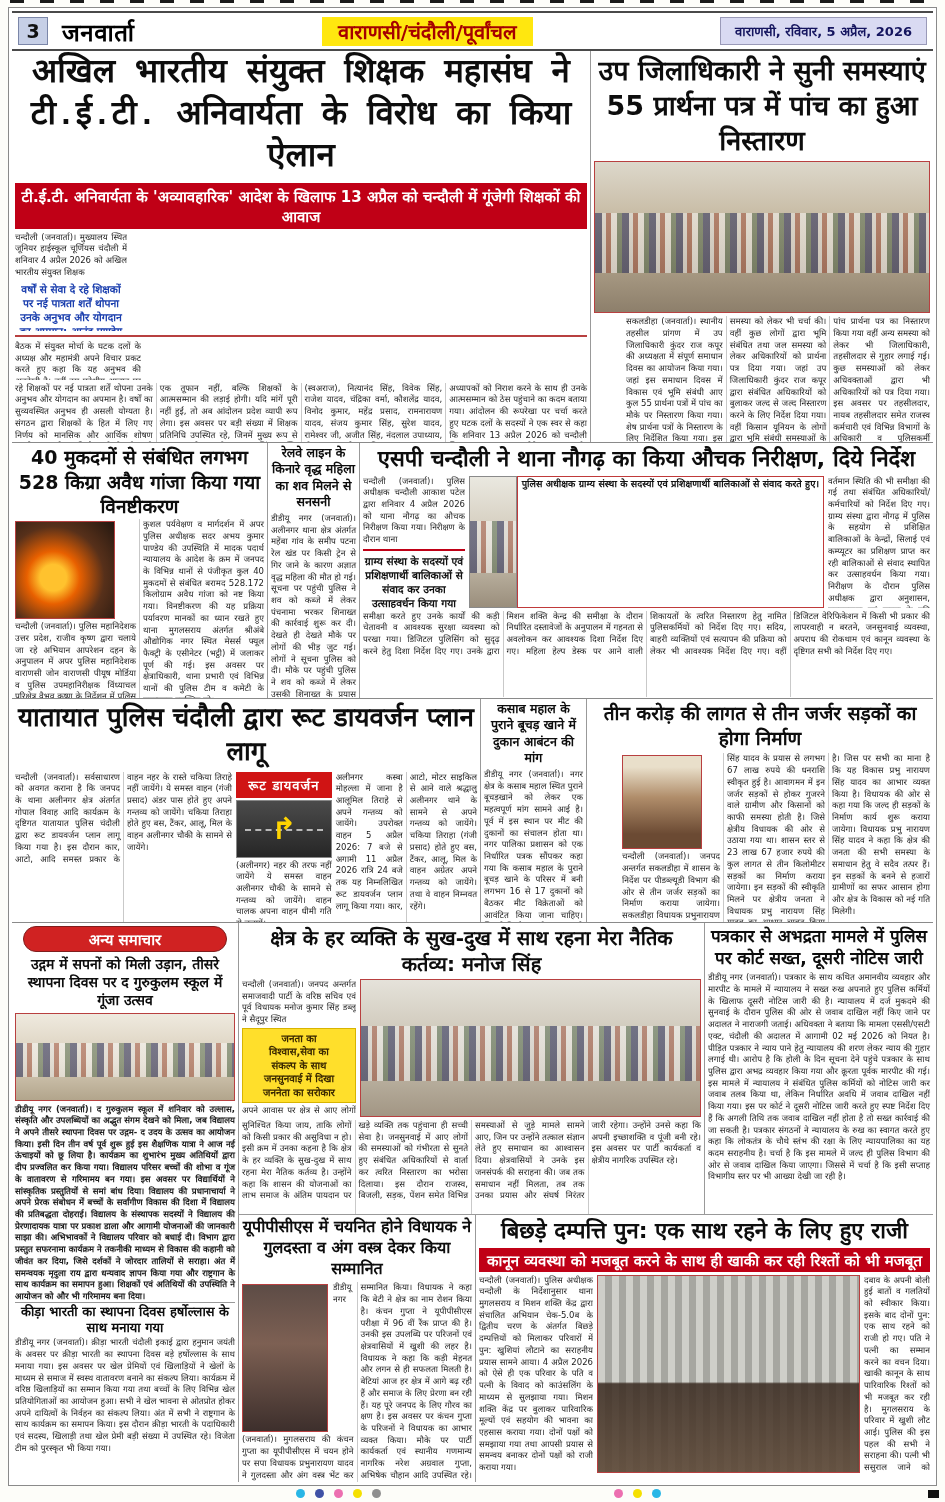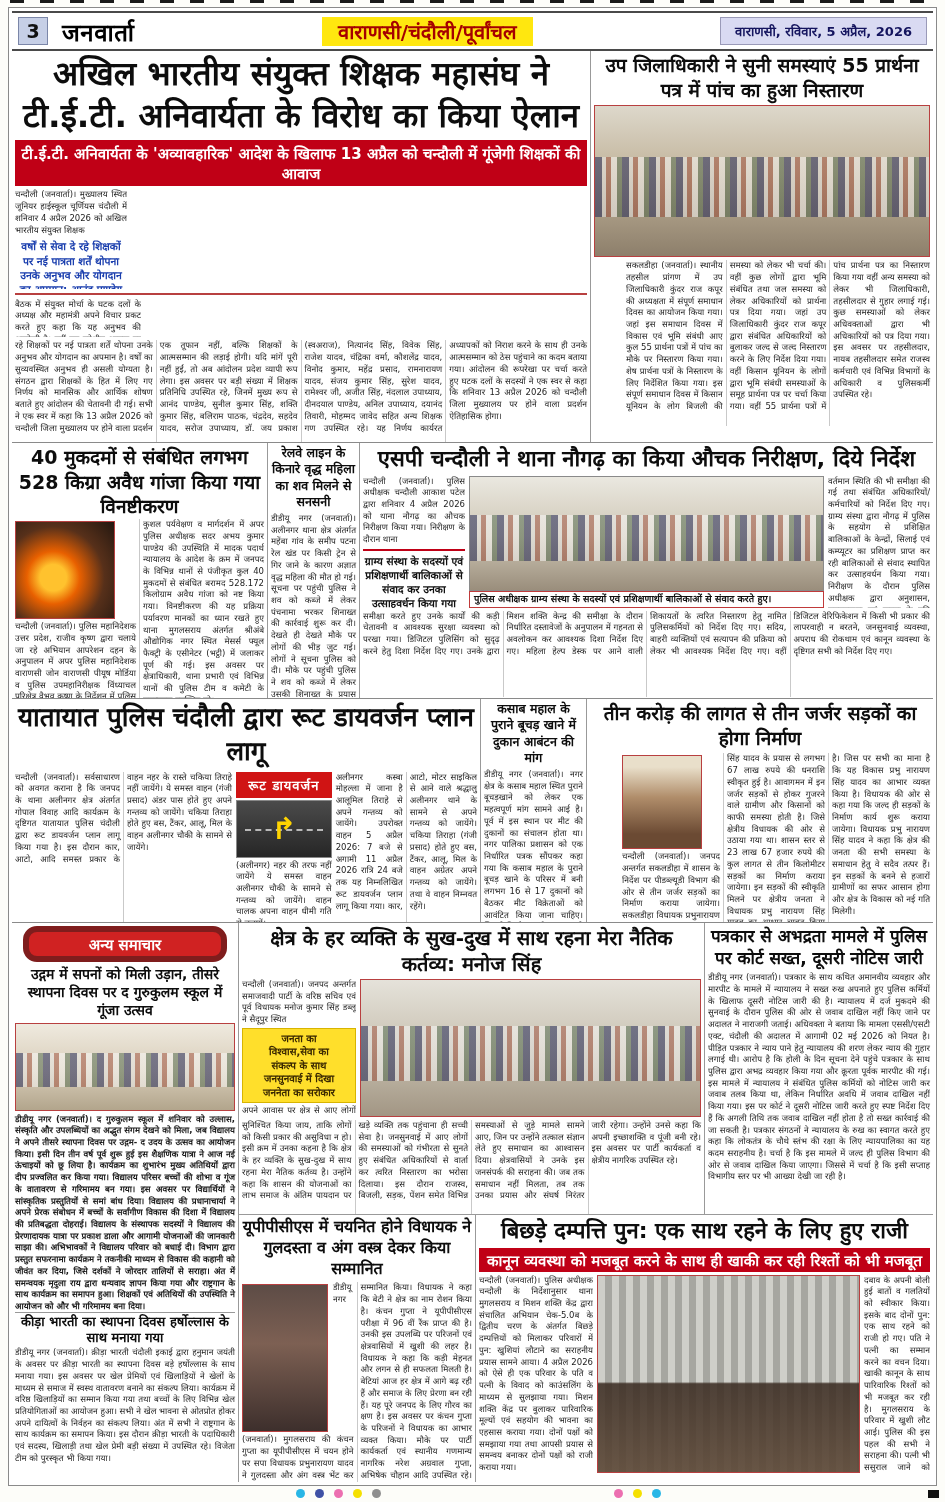--- a/index.html
+++ b/index.html
@@ -35,48 +35,48 @@
   .ph { border:1px solid #b84040; position:relative; overflow:hidden; flex:0 0 auto; }
   .crowd { position:absolute; left:0; right:0; top:34%; height:40%;
     background:repeating-linear-gradient(90deg, rgba(35,40,85,.55) 0 7px, rgba(235,235,235,.5) 7px 11px,
       rgba(150,60,40,.45) 11px 16px, rgba(250,250,250,.5) 16px 22px, rgba(60,90,60,.45) 22px 27px); }
   .caption { border:1px solid #c03a3a; font-size:9.5px; line-height:1.3; padding:1px 4px;
     background:#fff; color:#111; font-weight:bold; }
 
   
   .band1 { flex:0 0 392px; }
   .st-teachers { width:578px; }
-  .hl-xl { font-size:33px; line-height:1.28; }
+  .hl-xl { font-size:33px; line-height:1.28;font-family:Liberation Mono, monospace; }
   .subhead-red { background:#c00016; color:#fff; font-weight:bold; font-size:15px;
     text-align:center; padding:3px 4px; margin:3px 0; }
   .t-mid { height:148px; margin-top:2px;flex-direction:column; }
   .t-colL { width:112px; display:flex; flex-direction:column; gap:3px; overflow:hidden; }
   .t-colR { width:126px; overflow:hidden; }
   .bluequote { color:#1b3fae; font-weight:bold; font-size:10.5px; line-height:1.35; text-align:center; }
   .ph-teachers { flex:1; background:linear-gradient(180deg,#6d8f5f 0%,#8aa57a 32%,#cfc9b4 62%,#b3a78f 100%); }
   .t-bottom { height:118px; margin-top:3px; }
   .st-sdm { flex:1; }
-  .hl-sdm { font-size:19px; }
+  .hl-sdm { font-size:27px; }
   .ph-meeting { height:152px; margin:3px 0;
     background:linear-gradient(180deg,#ddd8cb 0%,#c2b49b 45%,#8d7f6b 100%); }
   .sdm-body { height:166px; }
 
   
   .band2 { flex:0 0 256px; }
   .st-ganja { width:255px; }
   .hl-ganja { font-size:19px; }
   .ph-fire { float:left; width:100px; height:98px; margin:2px 5px 2px 0;
     background:radial-gradient(circle at 38% 58%, #ffc22e 0 16%, #e86000 32%, #57301a 62%, #231710 100%); }
   .st-rail { width:92px; }
   .hl-rail { font-size:12.5px; }
   .st-sp { flex:1; }
   .hl-sp { font-size:22px; }
   .sp-mid { height:132px; margin-top:2px; }
   .sp-colL, .sp-colR { width:102px; overflow:hidden; display:flex; flex-direction:column; gap:3px; }
-  .sp-photo-wrap { flex:1; display:flex; flex-direction:column; }
+  .sp-photo-wrap { flex:1; display:flex; }
   .ph-sp { flex:1; background:linear-gradient(180deg,#eae8e0 0%,#cfc7b6 52%,#9a8e7c 100%); }
   .redquote { border-top:2px solid #c00016; border-bottom:2px solid #c00016; font-weight:bold;
     font-size:10.5px; line-height:1.35; text-align:center; padding:3px 1px; color:#111; }
   .sp-bottom { height:86px; margin-top:3px; }
 
   
   .band3 { flex:0 0 224px; }
   .st-traffic { width:468px; }
   .hl-traffic { font-size:26px; }
   .tr-row { margin-top:3px; height:182px; }
@@ -93,21 +93,21 @@
   .hl-kasab { font-size:12.5px; }
   .st-roads { flex:1; }
   .hl-roads { font-size:19px; }
   .ph-portrait { float:left; width:80px; height:94px; margin:2px 5px 2px 0;
     background:linear-gradient(180deg,#e9dfca 12%,#b08d6a 45%,#6b4a33 85%); }
 
   
   .band4 { flex:1; border-bottom:none; }
   .st-left4 { width:226px; display:flex; flex-direction:column; }
   .othernews { background:#d02222; color:#fff; font-weight:bold; font-size:15px; text-align:center;
-    border-radius:14px; padding:2px 0; margin:1px 8px 3px; border:6px solid #7f1d1d; }
+    border-radius:14px; padding:2px 0; margin:1px 8px 3px; border:1px solid #7f1d1d; }
   .hl-school { font-size:14px; }
   .ph-school { height:88px; margin:3px 0;
     background:linear-gradient(180deg,#efeadf 0%,#d8cdb9 55%,#b2a58c 100%); }
   .school-body { height:196px;font-weight:bold; }
   .hl-krida { font-size:13px; border-top:1px solid #999; padding-top:1px; margin-top:2px; }
   .krida-body { flex:1; }
   .rest4 { flex:1; display:flex; flex-direction:column; }
   .rowA { flex:0 0 292px; display:flex; border-bottom:1px solid #999; overflow:hidden; }
   .rowB { flex:1; display:flex; overflow:hidden; }
   .st-manoj { width:465px; }

